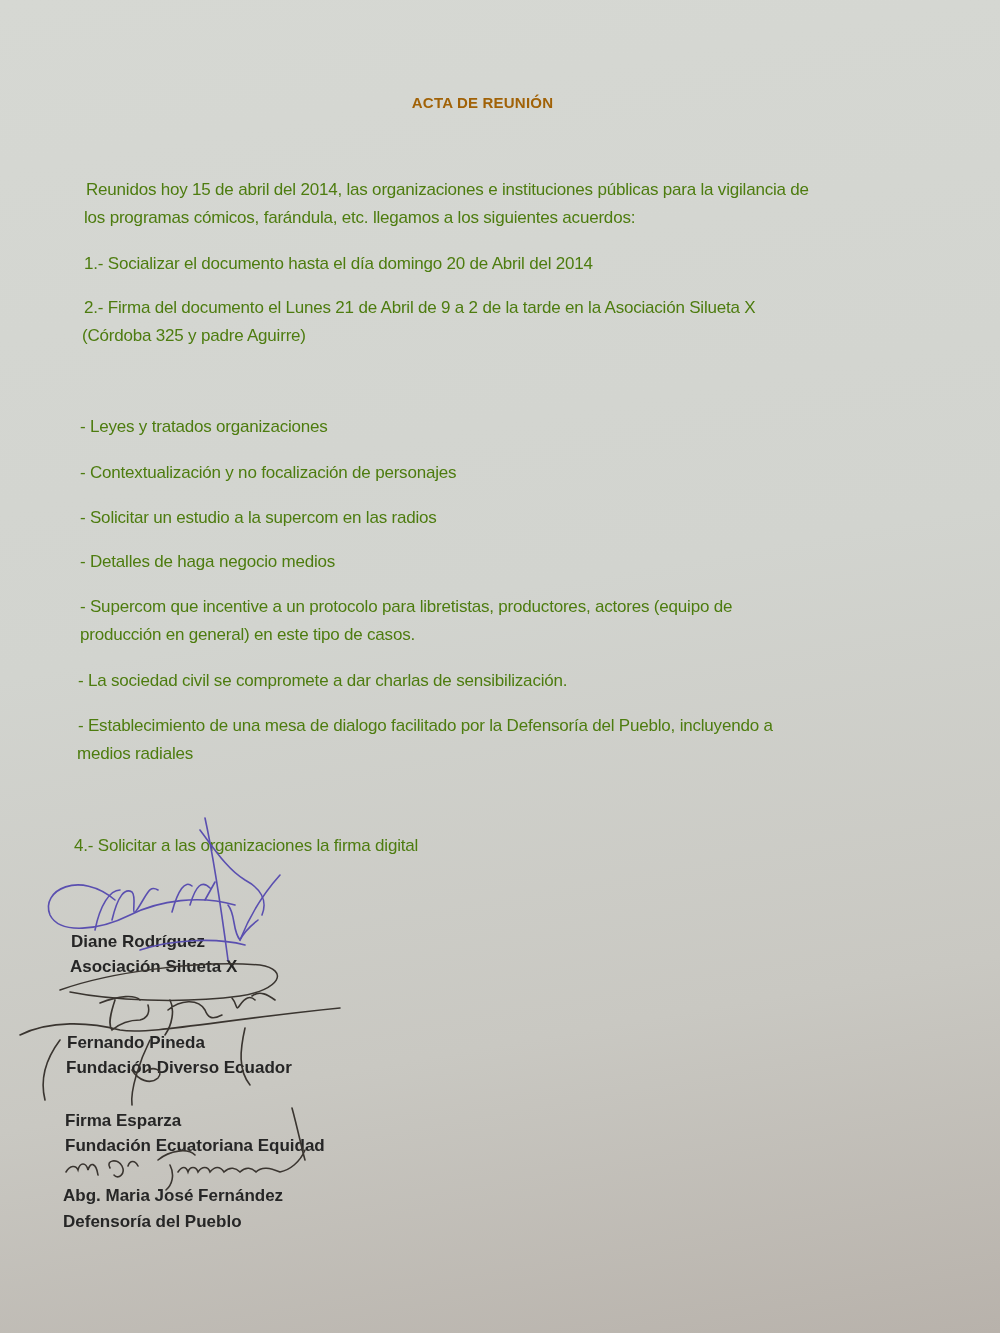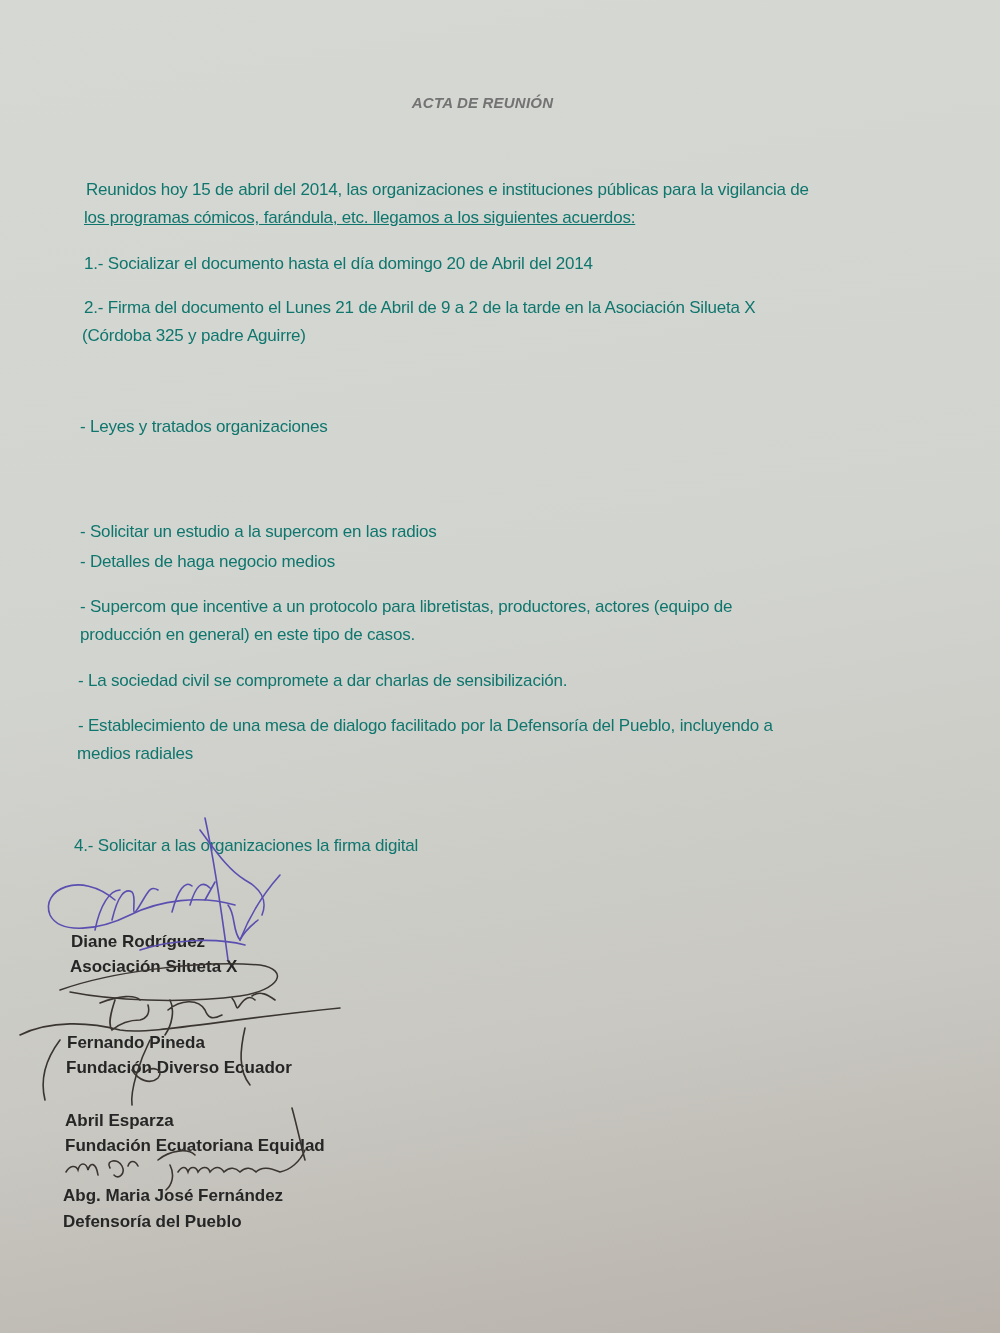--- a/index.html
+++ b/index.html
@@ -10,62 +10,63 @@
       font-family: "Liberation Sans", "DejaVu Sans", sans-serif;
       color: #2a2a2a;
     }
     .page { position: absolute; inset: 0; }
     .title {
       position: absolute; top: 94px; left: 0; width: 965px; text-align: center;
       font-size: 15px; font-weight: bold; letter-spacing: 0.2px;
     }
     .line {
       position: absolute; font-size: 17px; white-space: nowrap;
-      letter-spacing: -0.2px; color: #0f766e;
+      letter-spacing: -0.2px; color: #4d7c0f;
     }
     .sig-text {
       position: absolute; font-size: 17px; font-weight: bold; white-space: nowrap;
       color: #262626;
     }
     svg.sig { position: absolute; left: 0; top: 0; width: 1000px; height: 1333px; pointer-events: none; }
   </style>
 </head>
 <body>
 
 <div class="page">
 
-  <div class="title" style="color:#737373;font-style:italic;">ACTA DE REUNIÓN</div>
+  <div class="title" style="color:#a16207;">ACTA DE REUNIÓN</div>
 
   <div class="line" style="left:86px; top:180px;">Reunidos hoy 15 de abril del 2014, las organizaciones e instituciones públicas para la vigilancia de</div>
-  <div class="line" style="left:84px; top:208px;text-decoration:underline;">los programas cómicos, farándula, etc. llegamos a los siguientes acuerdos:</div>
+  <div class="line" style="left:84px; top:208px;">los programas cómicos, farándula, etc. llegamos a los siguientes acuerdos:</div>
 
   <div class="line" style="left:84px; top:254px;">1.- Socializar el documento hasta el día domingo 20 de Abril del 2014</div>
 
   <div class="line" style="left:84px; top:298px;">2.- Firma del documento el Lunes 21 de Abril de 9 a 2 de la tarde en la Asociación Silueta X</div>
   <div class="line" style="left:82px; top:326px;">(Córdoba 325 y padre Aguirre)</div>
 
 
   <div class="line" style="left:80px; top:417px;">- Leyes y tratados organizaciones</div>
-  <div class="line" style="left:80px; top:508px;margin-top:14px;">- Solicitar un estudio a la supercom en las radios</div>
+  <div class="line" style="left:80px; top:463px;">- Contextualización y no focalización de personajes</div>
+  <div class="line" style="left:80px; top:508px;">- Solicitar un estudio a la supercom en las radios</div>
   <div class="line" style="left:80px; top:552px;">- Detalles de haga negocio medios</div>
   <div class="line" style="left:80px; top:597px;">- Supercom que incentive a un protocolo para libretistas, productores, actores (equipo de</div>
   <div class="line" style="left:80px; top:625px;">producción en general) en este tipo de casos.</div>
   <div class="line" style="left:78px; top:671px;">- La sociedad civil se compromete a dar charlas de sensibilización.</div>
   <div class="line" style="left:78px; top:716px;">- Establecimiento de una mesa de dialogo facilitado por la Defensoría del Pueblo, incluyendo a</div>
   <div class="line" style="left:77px; top:744px;">medios radiales</div>
 
   <div class="line" style="left:74px; top:836px;">4.- Solicitar a las organizaciones la firma digital</div>
 
   <div class="sig-text" style="left:71px; top:932px;">Diane Rodríguez</div>
   <div class="sig-text" style="left:70px; top:957px;">Asociación Silueta X</div>
 
   <div class="sig-text" style="left:67px; top:1033px;">Fernando Pineda</div>
   <div class="sig-text" style="left:66px; top:1058px;text-align:center;">Fundación Diverso Ecuador</div>
 
-  <div class="sig-text" style="left:65px; top:1111px;">Abril Esparza</div>
+  <div class="sig-text" style="left:65px; top:1111px;">Firma Esparza</div>
   <div class="sig-text" style="left:65px; top:1136px;">Fundación Ecuatoriana Equidad</div>
 
   <div class="sig-text" style="left:63px; top:1186px;">Abg. Maria José Fernández</div>
   <div class="sig-text" style="left:63px; top:1212px;">Defensoría del Pueblo</div>
 
   <svg class="sig" viewBox="0 0 1000 1333">
 
     <g fill="none" stroke="#5a4fb0" stroke-width="1.6" stroke-linecap="round">
       <path d="M115,900 C80,870 40,890 50,915 C60,935 100,930 130,915 C160,900 200,895 235,905"></path>
       <path d="M95,930 C100,905 110,890 120,890 M112,920 C118,895 125,888 132,892 C138,898 128,925 140,905 C148,892 150,885 158,890 M172,912 C178,890 185,880 192,886 M190,905 C196,885 202,880 210,888 M205,900 L215,882"></path>

